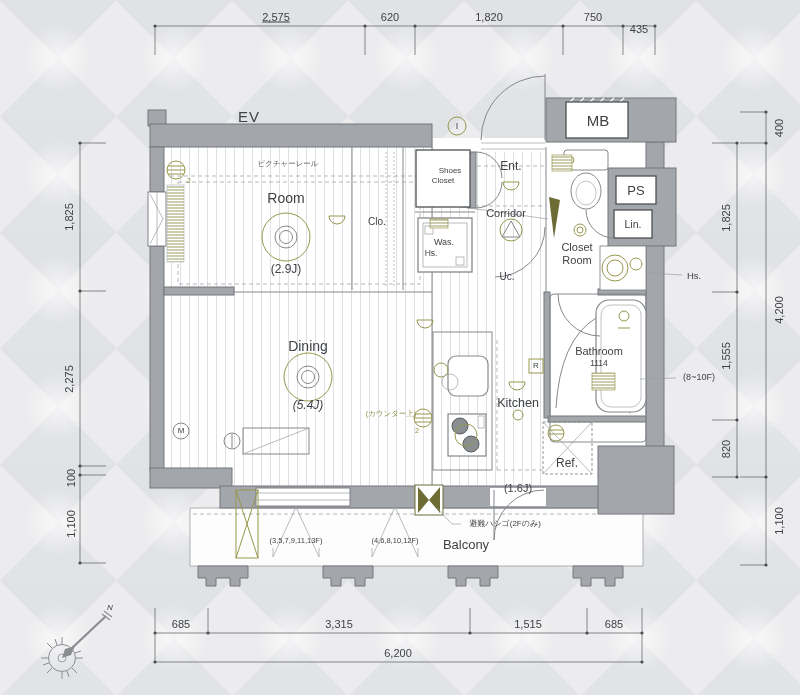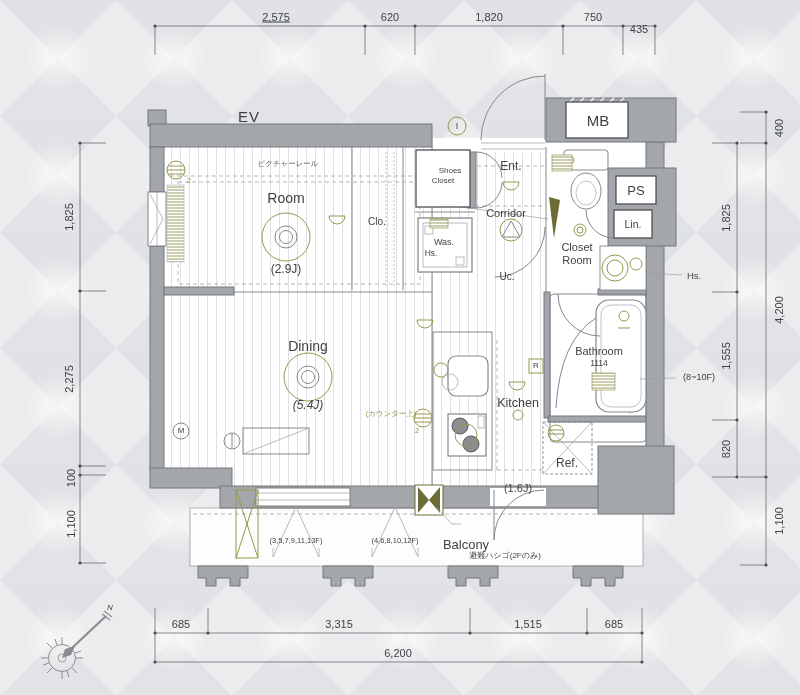--- a/index.html
+++ b/index.html
@@ -431,21 +431,21 @@
 <div class="lbl" style="left:443px;top:181px;font-size:8px;">Closet</div>
 <div class="lbl" style="left:377px;top:222px;font-size:10px;">Clo.</div>
 <div class="lbl" style="left:507px;top:277px;font-size:10px;">Uc.</div>
 <div class="lbl" style="left:444px;top:242px;font-size:9px;">Was.</div>
 <div class="lbl" style="left:431px;top:253px;font-size:8.5px;">Hs.</div>
 <div class="lbl" style="left:694px;top:276px;font-size:9.5px;">Hs.</div>
 <div class="lbl" style="left:567px;top:463px;font-size:12px;">Ref.</div>
 <div class="lbl" style="left:466px;top:544px;font-size:13px;">Balcony</div>
 <div class="lbl soft" style="left:268px;top:164px;font-size:7.5px;padding-left:40px;">ピクチャーレール</div>
 <div class="lbl olv" style="left:391px;top:414px;font-size:7.5px;">(カウンター上)</div>
-<div class="lbl" style="left:505px;top:524px;font-size:8px;margin-top:32px;">避難ハシゴ(2Fのみ)</div>
+<div class="lbl" style="left:505px;top:524px;font-size:8px;">避難ハシゴ(2Fのみ)</div>
 <div class="lbl" style="left:296px;top:541px;font-size:7.5px;">(3,5,7,9,11,13F)</div>
 <div class="lbl" style="left:395px;top:541px;font-size:7.5px;">(4,6,8,10,12F)</div>
 <div class="lbl" style="left:699px;top:377px;font-size:9px;">(8~10F)</div>
 <div class="lbl" style="left:536px;top:366px;font-size:8px;">R</div>
 <div class="lbl" style="left:181px;top:431px;font-size:8px;">M</div>
 <div class="lbl" style="left:457px;top:126px;font-size:9px;">I</div>
 <div class="lbl" style="left:110px;top:608px;font-size:8px;font-style:italic;">N</div>
 <div class="lbl olv" style="left:189px;top:180px;font-size:7px;">2</div>
 <div class="lbl olv" style="left:417px;top:430px;font-size:7px;">2</div>
 

